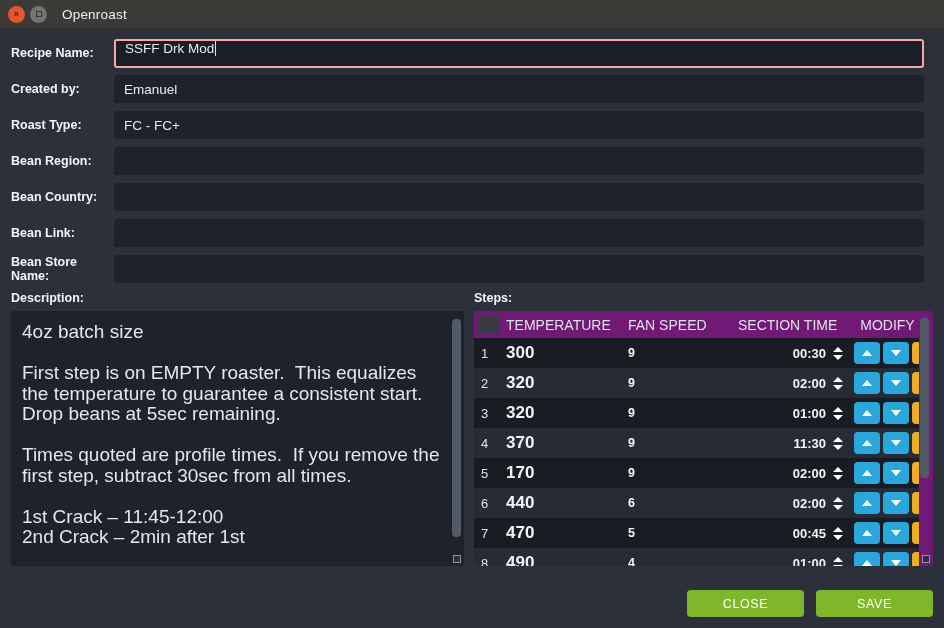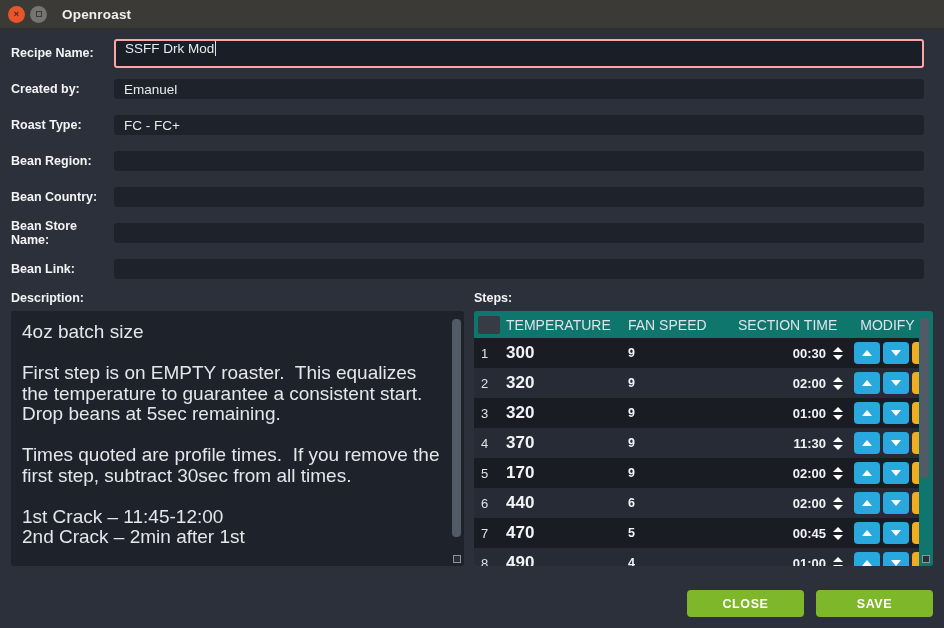--- a/index.html
+++ b/index.html
@@ -42,21 +42,21 @@
   .win-btn.max   { background: #757470; color: #3a3935; }
   .win-btn .glyph-sq {
     width: 6px; height: 6px;
     border: 1.5px solid #3b3a36;
     background: transparent;
   }
   .title-text {
     margin-left: 10px;
     color: #f2f0ee;
     font-size: 13.5px;
-    font-weight: bold;
+    font-weight: normal;
     letter-spacing: .2px;
   }
 
   
   .form {
     padding: 10px 20px 0 11px;
   }
   .form-row {
     display: flex;
     align-items: center;
@@ -65,21 +65,21 @@
   }
   .form-label {
     width: 103px;
     flex: none;
     color: #f4f4f5;
     font-size: 12.5px;
     font-weight: bold;
   }
   .form-input {
     flex: 1;
-    height: 20px;
+    height: 28px;
     background: #1e222a;
     border: 1px solid #1e222a;
     border-radius: 3px;
     color: #e9eaec;
     font-size: 13.5px;
     font-family: "Liberation Sans", sans-serif;
     padding: 0 9px;
     outline: none;
   }
   .form-input.focused {
@@ -154,21 +154,21 @@
     right: 3px; bottom: 3px;
     width: 8px; height: 8px;
     background: #2b303b;
     border: 1px solid #8e949e;
   }
 
   
   .steps-wrap {
     position: relative;
     height: 255px;
-    background: #0f766e;
+    background: #701a75;
     border-radius: 3px;
     overflow: hidden;
   }
   .steps-inner {
     position: absolute;
     left: 0; top: 0; right: 14px; bottom: 0;
     overflow: hidden;
   }
   .steps-head {
     display: flex;
@@ -271,21 +271,21 @@
     gap: 12px;
   }
   .fbtn {
     width: 117px;
     height: 27px;
     background: #7fb72b;
     border: none;
     border-radius: 4px;
     color: #ffffff;
     font-size: 12.5px;
-    font-weight: bold;
+    font-weight: normal;
     letter-spacing: .6px;
     font-family: "Liberation Sans", sans-serif;
     cursor: pointer;
   }
 </style>
 </head>
 <body>
 
 <div id="app">
 
@@ -322,26 +322,26 @@
       <div class="form-label">Bean Region:</div>
       <input class="form-input" value="" style="">
     </div>
 
     <div class="form-row">
       <div class="form-label">Bean Country:</div>
       <input class="form-input" value="" style="">
     </div>
 
     <div class="form-row">
+      <div class="form-label">Bean Link:</div>
+      <input class="form-input" value="" style="">
+    </div>
+
+    <div class="form-row">
       <div class="form-label">Bean Store Name:</div>
-      <input class="form-input" value="" style="">
-    </div>
-
-    <div class="form-row">
-      <div class="form-label">Bean Link:</div>
       <input class="form-input" value="" style="">
     </div>
   </div>
 
   <div class="panes">
 
     <div class="pane-left">
       <div class="pane-caption">Description:</div>
       <div class="desc-wrap">
         <div class="desc-text">4oz batch size

